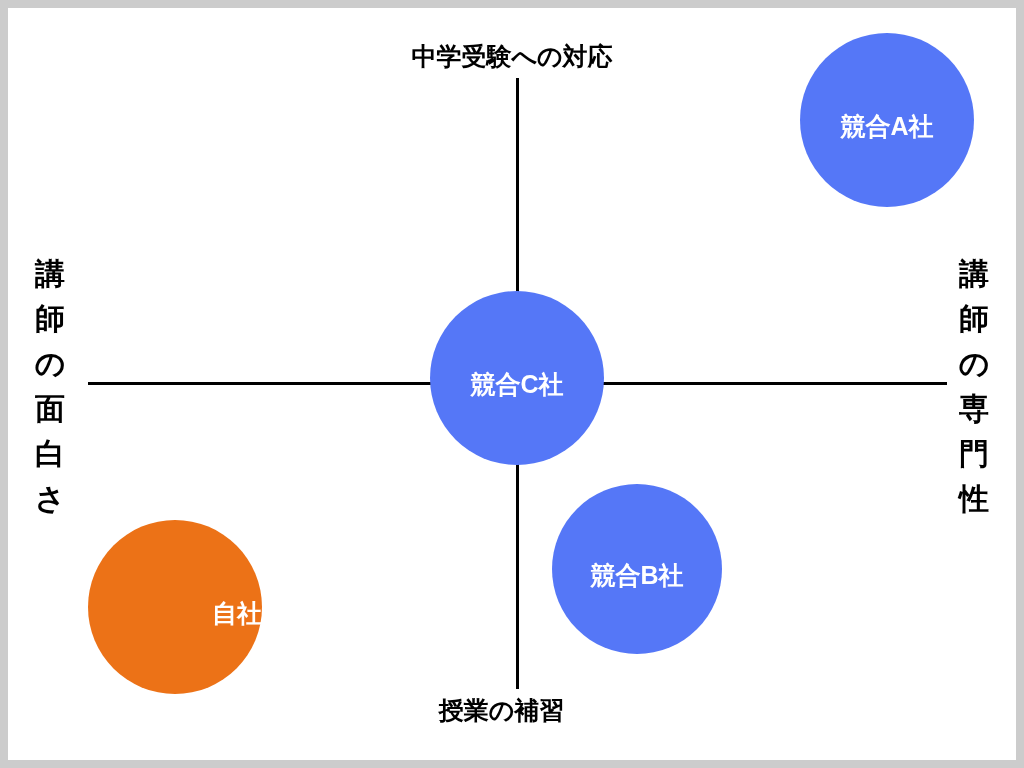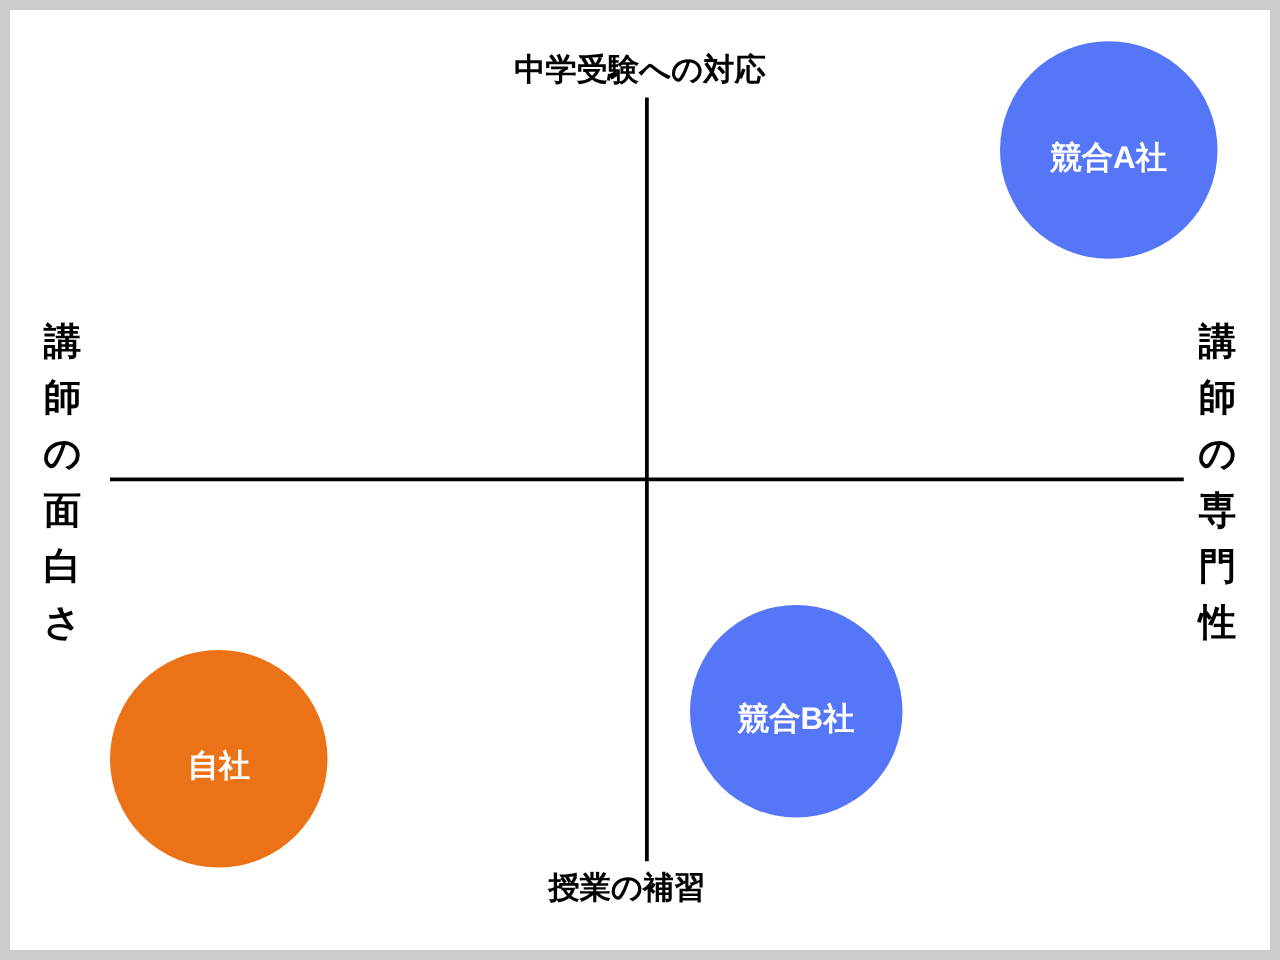--- a/index.html
+++ b/index.html
@@ -141,23 +141,26 @@
       <span>の</span>
       <span>専</span>
       <span>門</span>
       <span>性</span>
     </div>
 
     <div class="bubble" id="bubble-0" style="left: 792px; top: 25px; width: 174px; height: 174px; background: rgb(85, 119, 247);">
       <span class="bubble-label">競合A社</span>
     </div>
 
+    <div class="bubble" id="bubble-1" style="left: 422px; top: 283px; width: 174px; height: 174px; background: rgb(85, 119, 247);">
+      <span class="bubble-label">競合C社</span>
+    </div>
 
     <div class="bubble" id="bubble-2" style="left: 544px; top: 476px; width: 170px; height: 170px; background: rgb(85, 119, 247);">
       <span class="bubble-label">競合B社</span>
     </div>
 
-    <div class="bubble" id="bubble-3" style="left: 80px; top: 512px; width: 174px; height: 174px; background: rgb(236, 114, 23);">
+    <div class="bubble" id="bubble-3" style="left: 80px; top: 512px; width: 174px; height: 174px; background: rgb(236, 114, 23); justify-content: flex-end;">
       <span class="bubble-label">自社</span>
     </div>
 
   </div>
 </div>
 
 </body></html>

